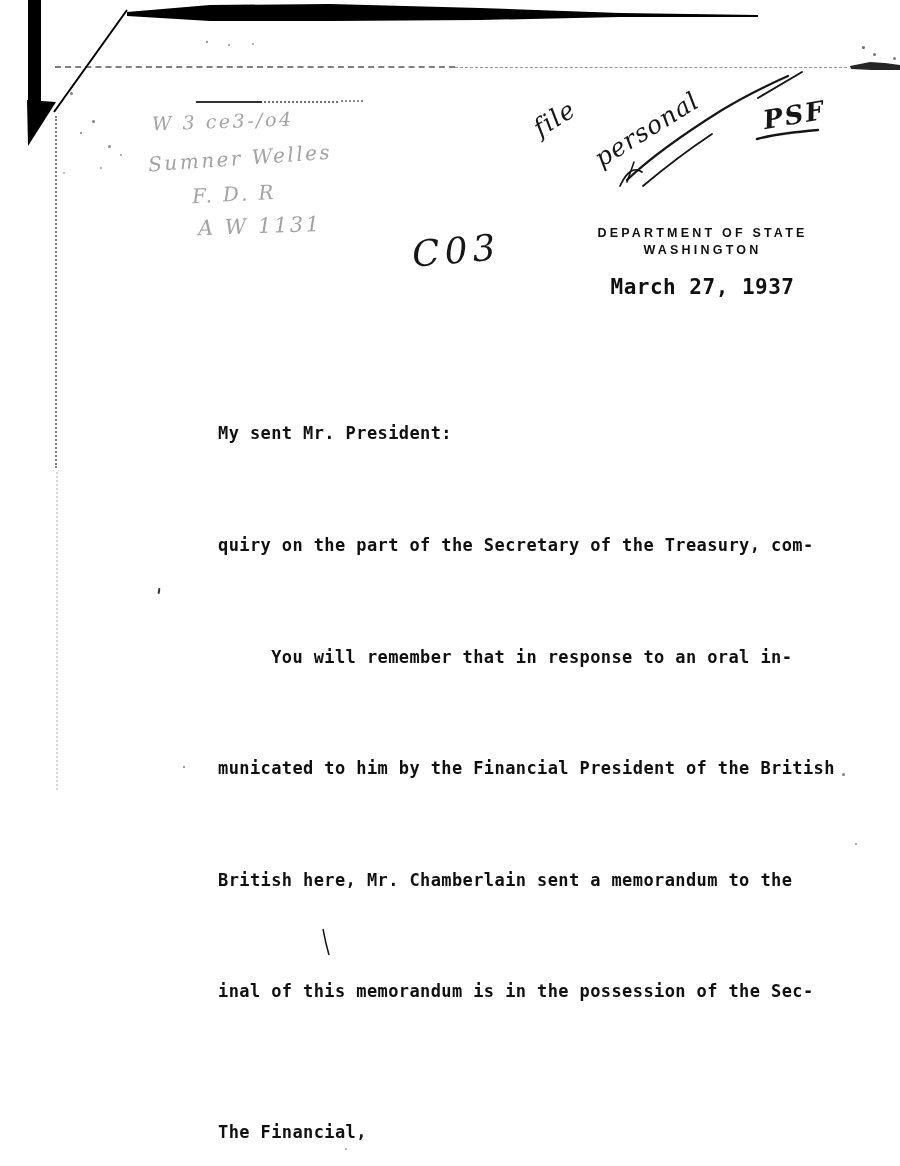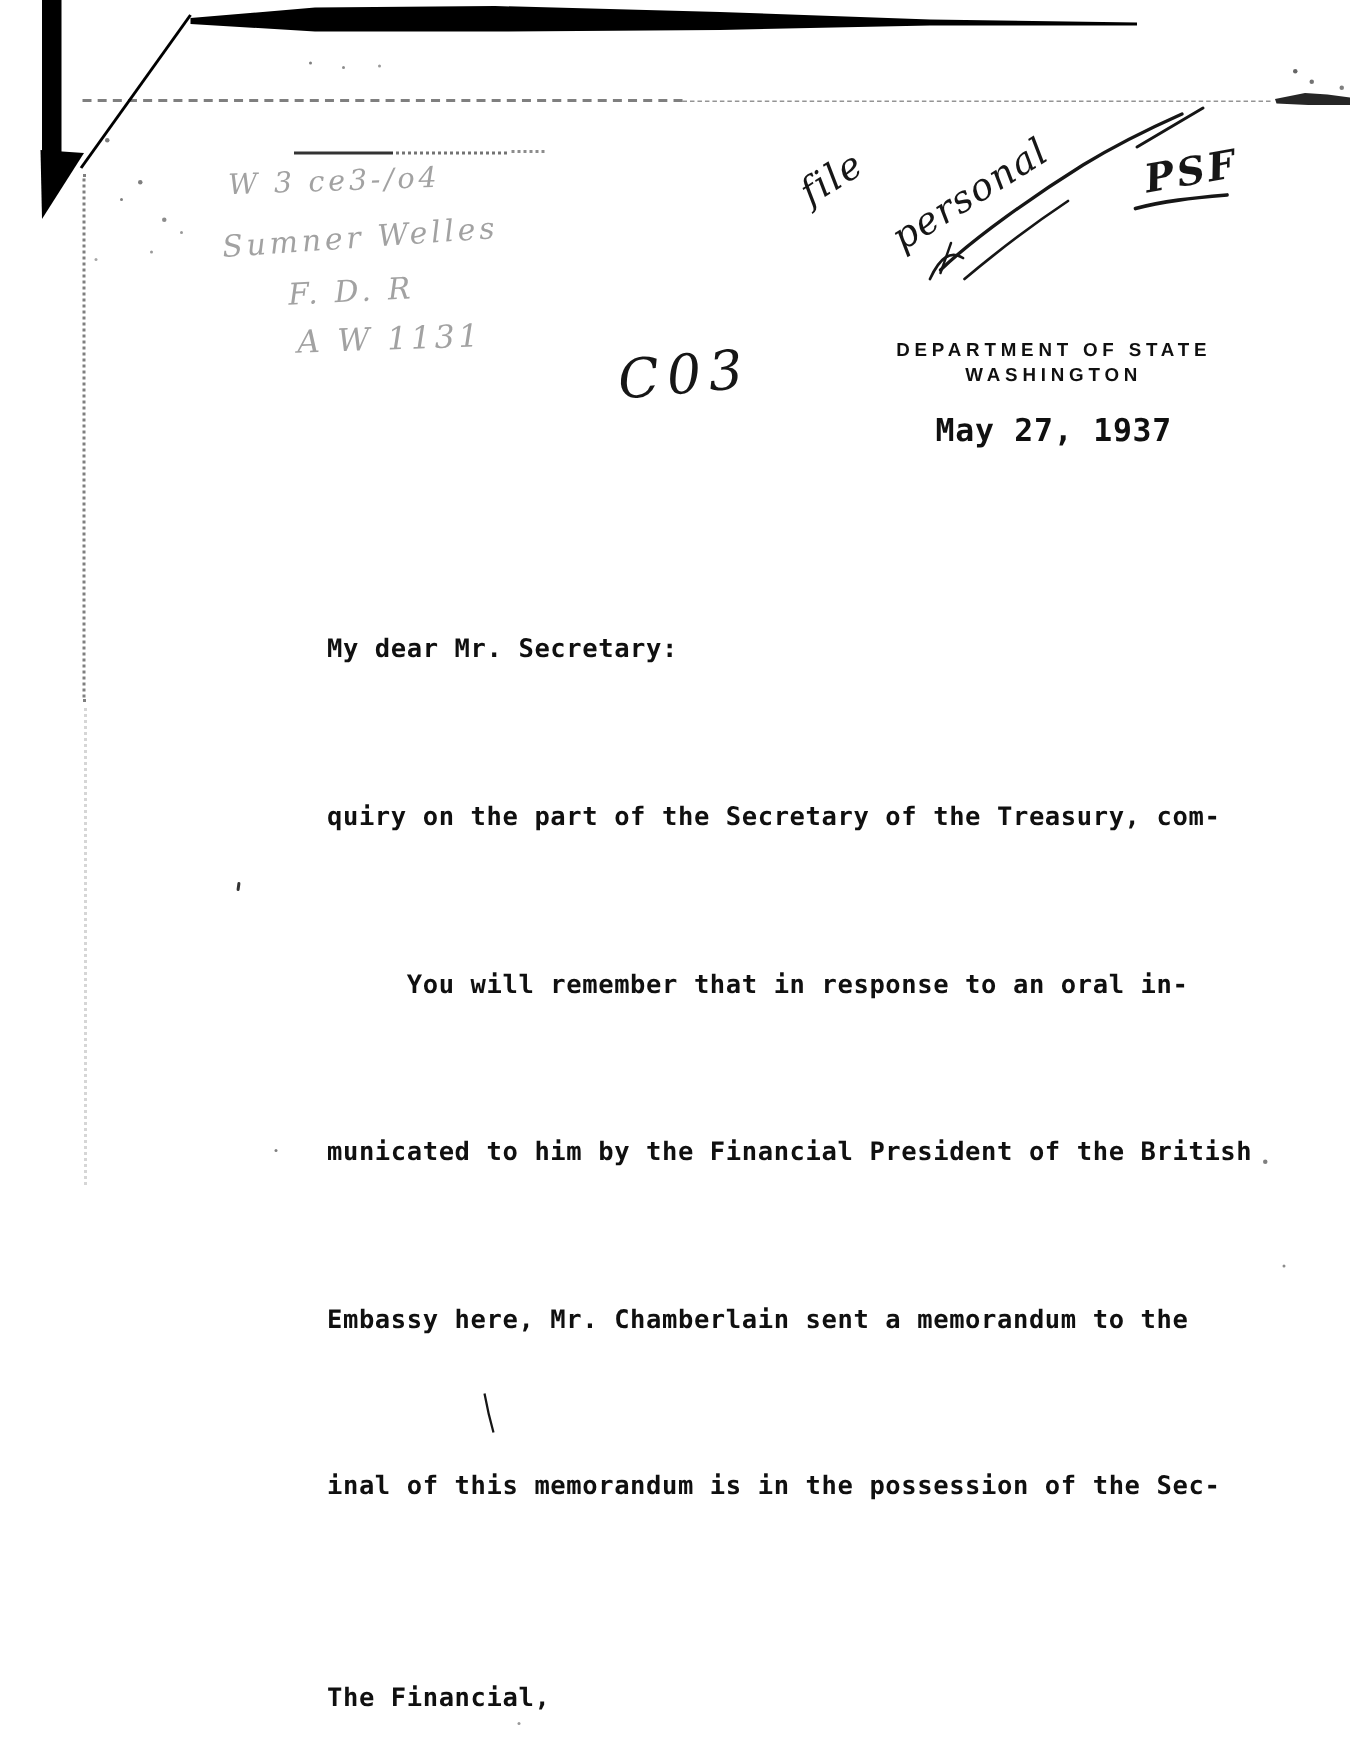--- a/index.html
+++ b/index.html
@@ -151,28 +151,28 @@
   <div class="pencil pencil-3">F. D. R</div>
   <div class="pencil pencil-4">A W 1131</div>
 
   <div class="hand file-note"><span>file</span><br>
     <span>personal</span></div>
   <div class="hand psf-mark">PSF</div>
   <div class="hand c03-mark">C03</div>
 
   <div class="letterhead lh-dept">DEPARTMENT OF STATE</div>
   <div class="letterhead lh-city">WASHINGTON</div>
-  <div class="letterhead lh-date">May 27, 1937</div>
+  <div class="letterhead lh-date">March 27, 1937</div>
 
   <div class="typed body-block">
-    <div>My dear Mr. Secretary:</div>
+    <div>My sent Mr. President:</div>
     <div>quiry on the part of the Secretary of the Treasury, com-</div>
     <div>     You will remember that in response to an oral in-</div>
     <div>municated to him by the Financial President of the British</div>
-    <div>Embassy here, Mr. Chamberlain sent a memorandum to the</div>
+    <div>British here, Mr. Chamberlain sent a memorandum to the</div>
     <div>inal of this memorandum is in the possession of the Sec-</div>
     
     
     
     
     
     
     
     
     

